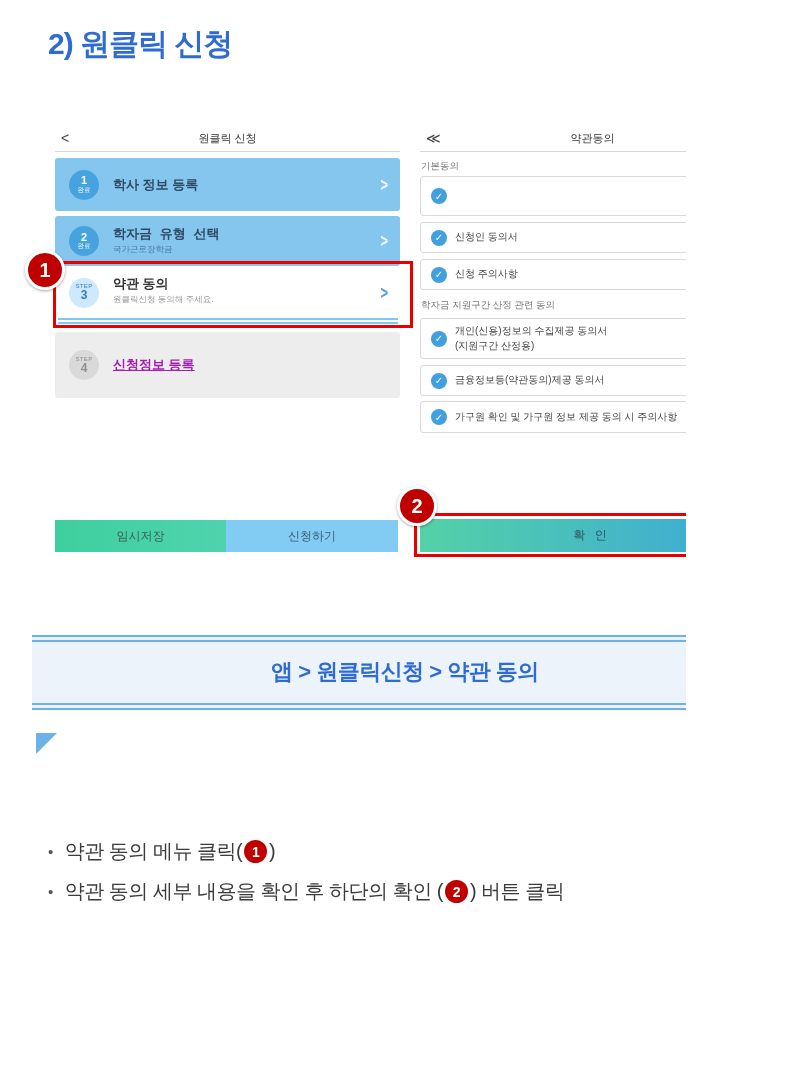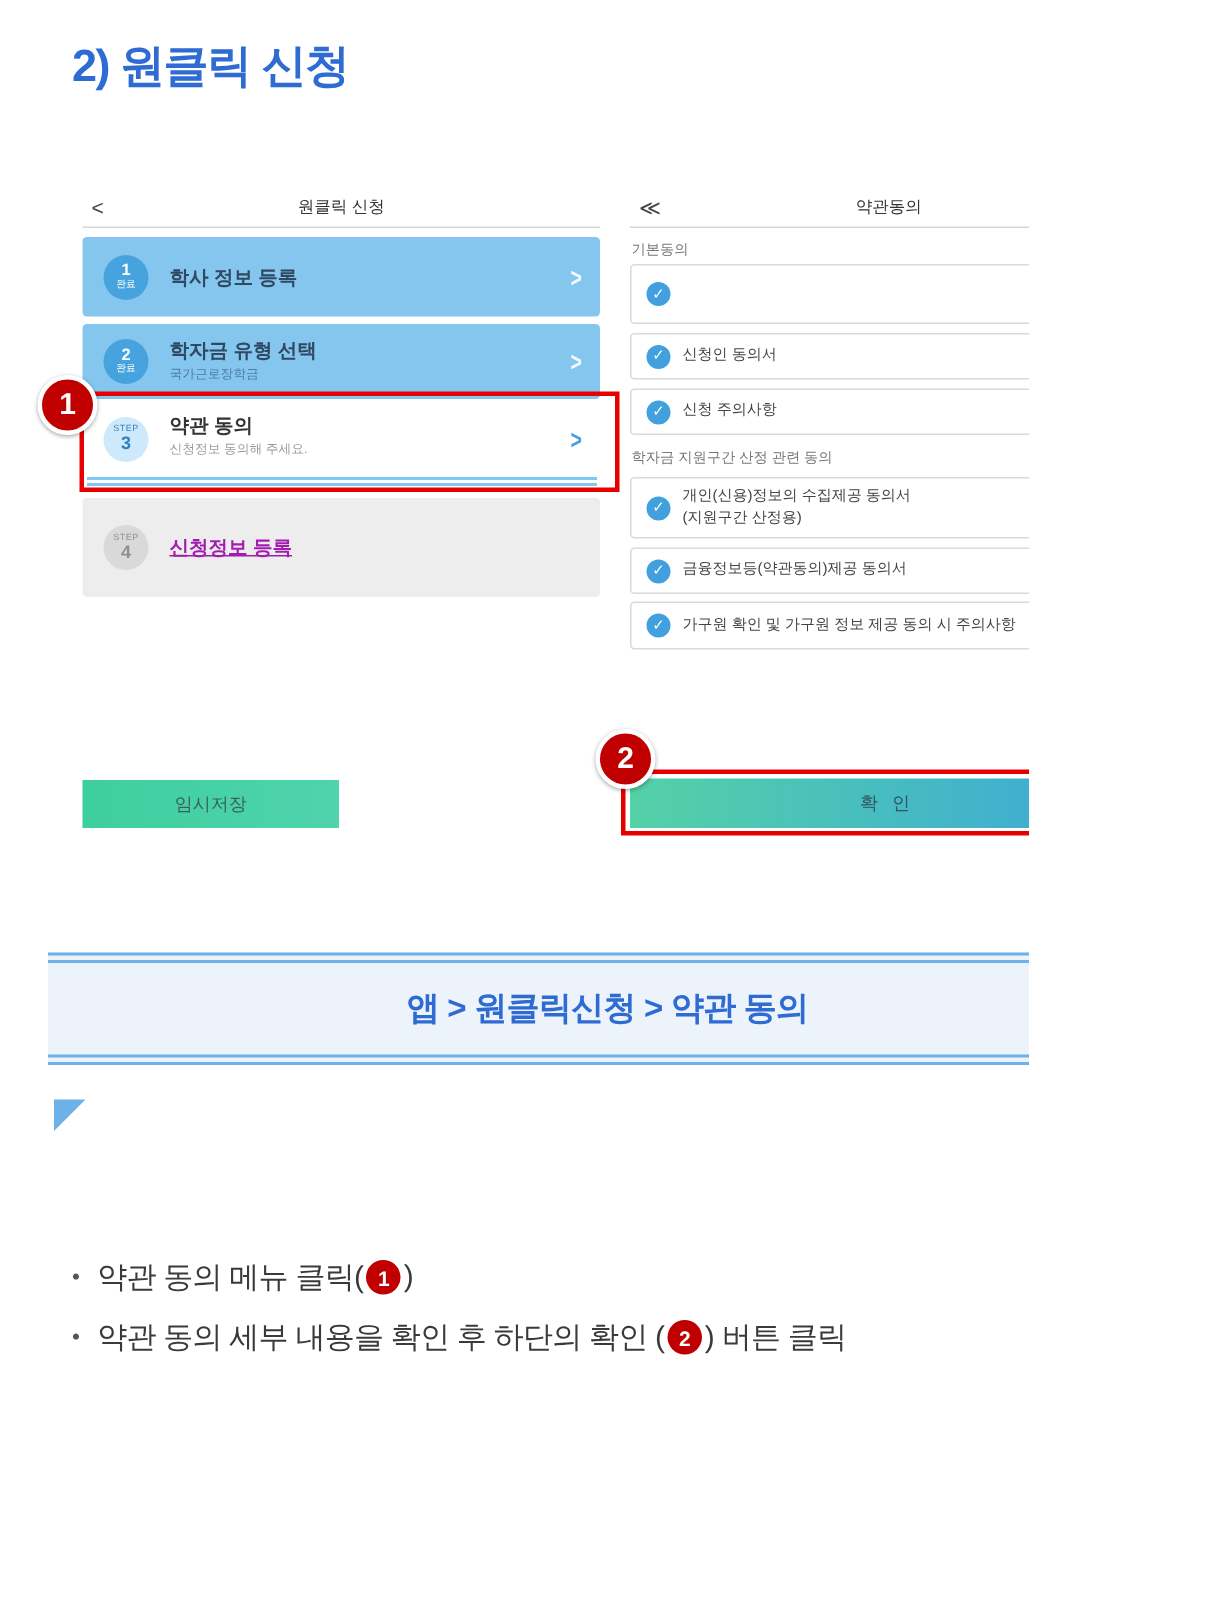--- a/index.html
+++ b/index.html
@@ -28,21 +28,21 @@
   .badge-blue  { background:#46a3de; color:#fff; }
   .badge-light { background:#cde9fb; color:#2f7fc1; }
   .badge-gray  { background:#d9d9d9; color:#8f8f8f; }
   .badge-done .bt { font-size:11px; font-weight:bold; }
   .badge-done .bb { font-size:6.5px; }
   .badge-step .bt { font-size:6px; letter-spacing:.3px; }
   .badge-step .bb { font-size:12px; font-weight:bold; }
   .c-title { position:absolute; left:58px; font-size:13px; font-weight:bold; color:#2e4961; }
   .c-sub   { position:absolute; left:58px; font-size:8.5px;text-align:center; }
   .card1 .c-title { top:50%; transform:translateY(-50%); }
-  .card2 .c-title { top:9px; }  .card2 .c-sub { top:28px; color:#4e7ba0; }
+  .card2 .c-title { top:9px;font-family:Liberation Mono, monospace; }  .card2 .c-sub { top:28px; color:#4e7ba0; }
   .card3 .c-title { top:8px; color:#333; }  .card3 .c-sub { top:27px; color:#9a9a9a; }
   .card4 .c-title { top:24px; color:#a21caf;text-decoration:underline; }
   .chev { position:absolute; right:12px; top:50%; transform:translateY(-50%) scaleY(1.4); font-size:13px; font-weight:bold; }
   .chev-w { color:#f2f9ff; } .chev-b { color:#4aa0dd; }
   .dblline { position:absolute; left:58px; top:318px; width:340px; height:6px;
              border-top:2px solid #7fc9f1; border-bottom:2px solid #7fc9f1; }
 
   
   .sec-label { position:absolute; left:421px; width:344px; font-size:9.5px; color:#777; }
   .sl1 { top:160px; } .sl2 { top:299px; }
@@ -119,34 +119,35 @@
     <span class="c-sub">국가근로장학금</span>
     <span class="chev chev-w">&gt;</span>
   </div>
 
   <div class="card card3">
     <span class="badge badge-light badge-step">
       <span class="bt">STEP</span>
       <span class="bb">3</span>
     </span>
     <span class="c-title">약관 동의</span>
-    <span class="c-sub">신청정보 동의해 주세요.</span>
+    <span class="c-sub">원클릭신청 동의해 주세요.</span>
     <span class="chev chev-b">&gt;</span>
   </div>
   <div class="dblline"></div>
 
   <div class="card card4">
     <span class="badge badge-gray badge-step">
       <span class="bt">STEP</span>
       <span class="bb">4</span>
     </span>
     <span class="c-title">신청정보 등록</span>
   </div>
 
   <div class="btn btn-temp">임시저장</div>
+  <div class="btn btn-apply">신청하기</div>
 
   <div class="p-header ph-right">
     <span class="p-back">≪</span>
     <div class="p-title">약관동의</div>
   </div>
 
   <div class="sec-label sl1">기본동의</div>
 
   <div class="agree ab1">
     <span class="chk">✓</span>

